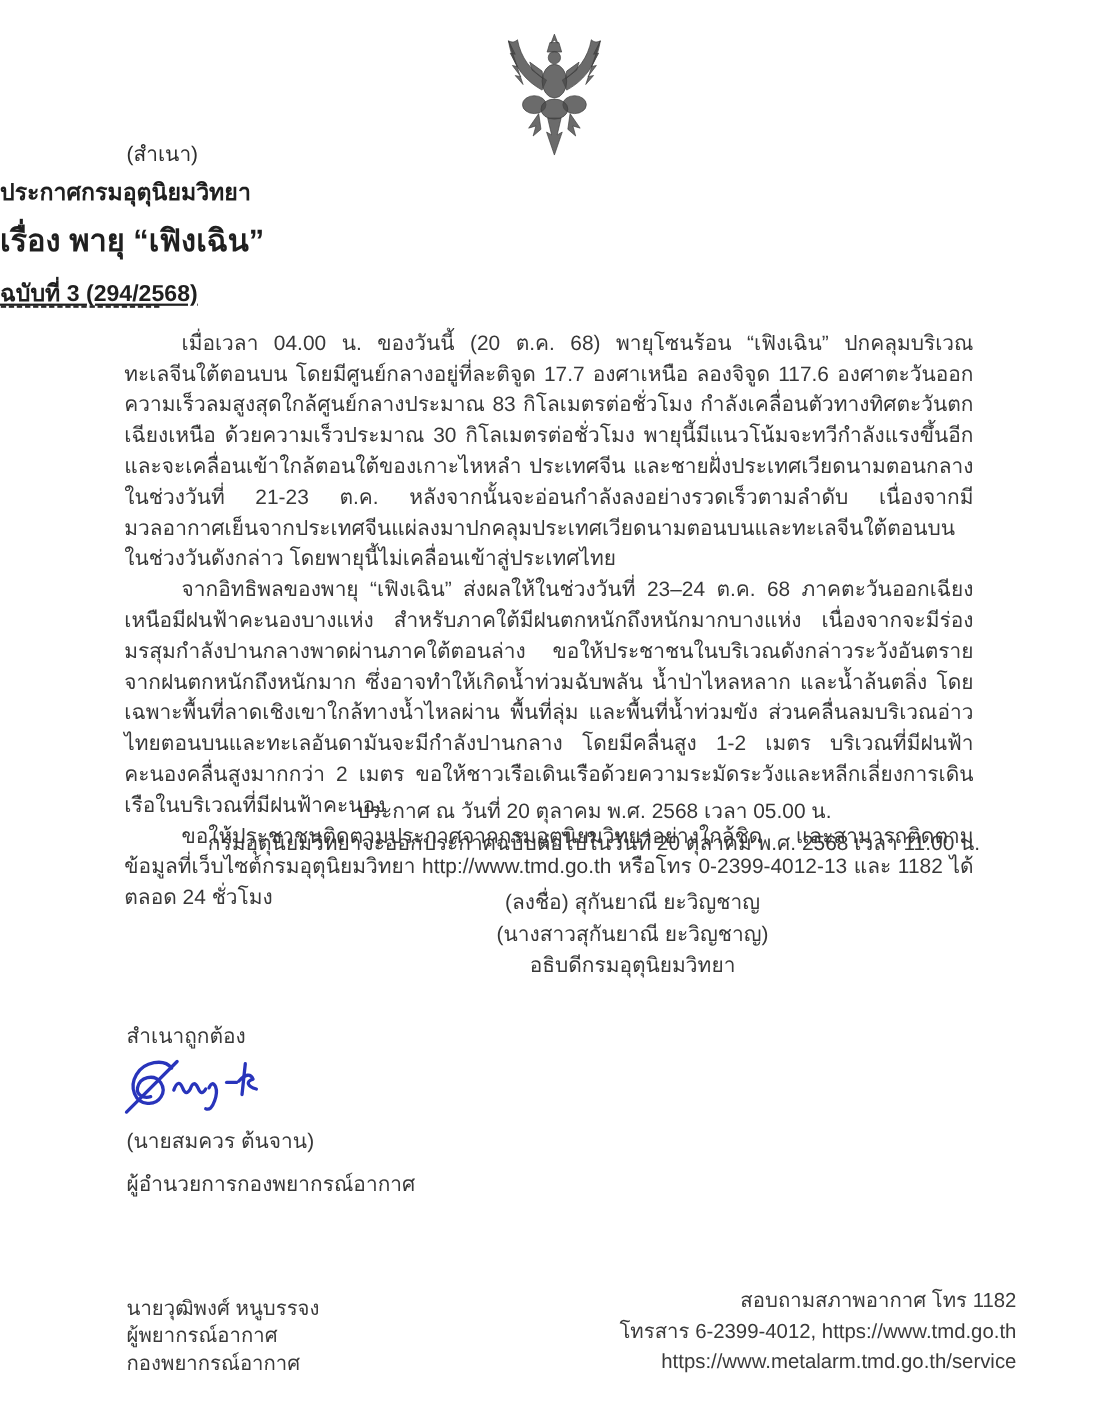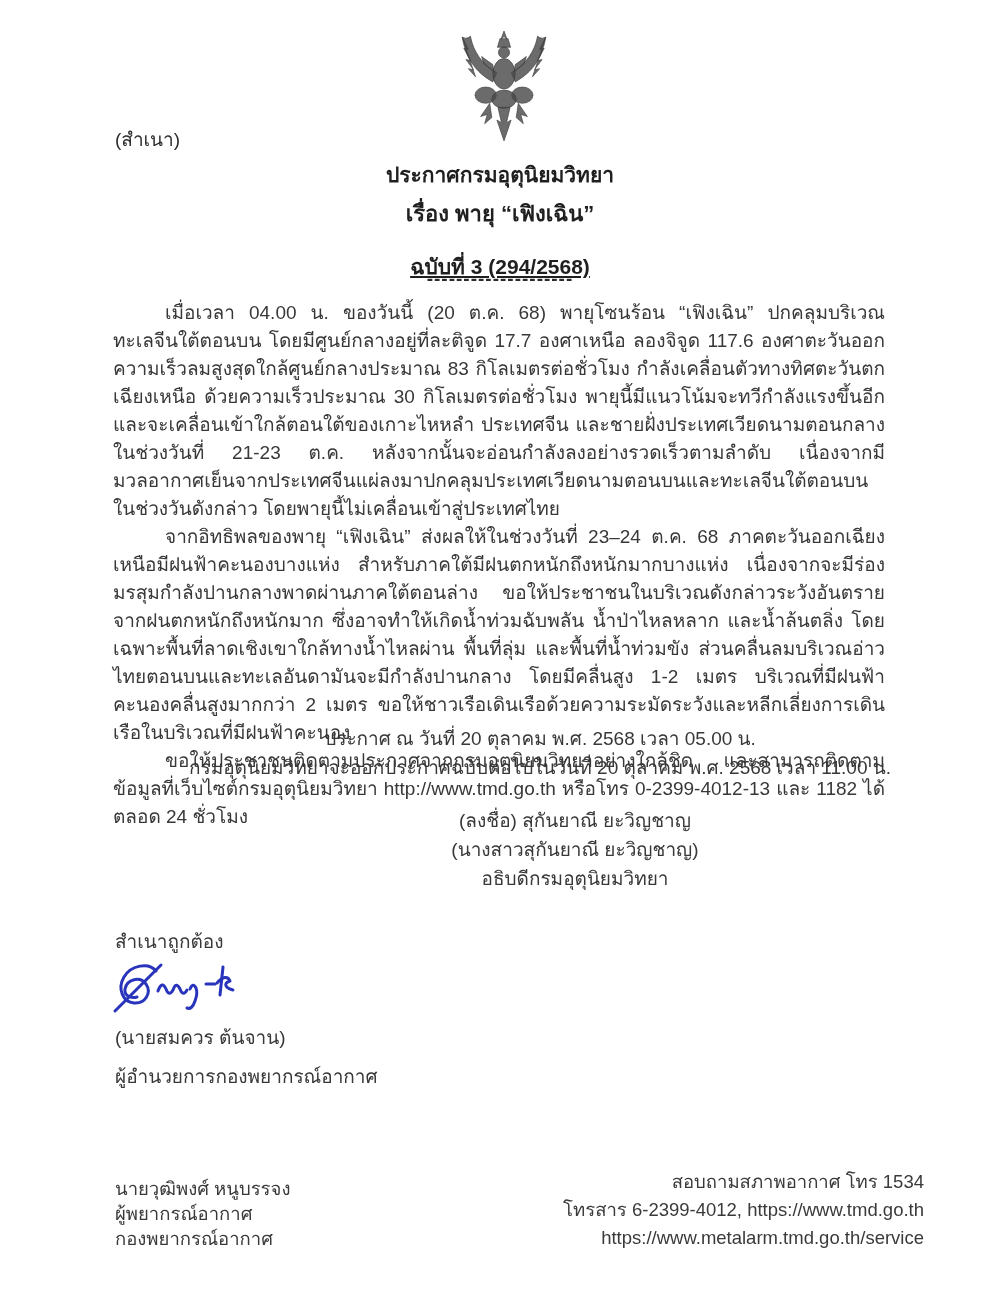--- a/index.html
+++ b/index.html
@@ -12,23 +12,23 @@
     font-family: "Liberation Sans", sans-serif;
     color: #383838;
     overflow: hidden;
   }
   .abs { position: absolute; }
 
   .emblem { left: 452px; top 30px; top: 30px; width: 104px; height: 114px; }
 
   .copy-label { left: 115px; top: 124px; font-size: 19px; color: #2e2e2e; }
 
-  .title-block { left: 0; right: 0; text-align: center; }
+  .title-block { left: 0; right: 0; }
   .doc-title   { top: 158px; font-size: 21px; font-weight: bold; color: #1f1f1f; }
-  .doc-subject { top: 196px; font-size: 22px; font-weight: bold; color: #1f1f1f; }
+  .doc-subject { top: 196px; font-size: 28px; font-weight: bold; color: #1f1f1f; }
   .doc-issue   { top: 250px; font-size: 21px; font-weight: bold; color: #1f1f1f; text-decoration: underline; }
   .doc-divider { top: 268px; font-size: 19px; font-weight: bold; letter-spacing: 1px; color: #2a2a2a; }
 
   .body-text {
     left: 113px; top: 299px; width: 772px;
     font-size: 19px; line-height: 28px;
   }
   .body-text p {
     margin: 0;
     text-indent: 52px;
@@ -131,18 +131,18 @@
     <p class="cert-position">ผู้อำนวยการกองพยากรณ์อากาศ</p>
   </div>
 
   <div class="abs footer-left">
     <div>นายวุฒิพงศ์ หนูบรรจง</div>
     <div>ผู้พยากรณ์อากาศ</div>
     <div>กองพยากรณ์อากาศ</div>
   </div>
 
   <div class="abs footer-right">
-    <div>สอบถามสภาพอากาศ โทร 1534</div>
+    <div>สอบถามสภาพอากาศ โทร 1182</div>
     <div>โทรสาร 6-2399-4012, https://www.tmd.go.th</div>
     <div>https://www.metalarm.tmd.go.th/service</div>
   </div>
 
 </div>
 
 </body></html>

